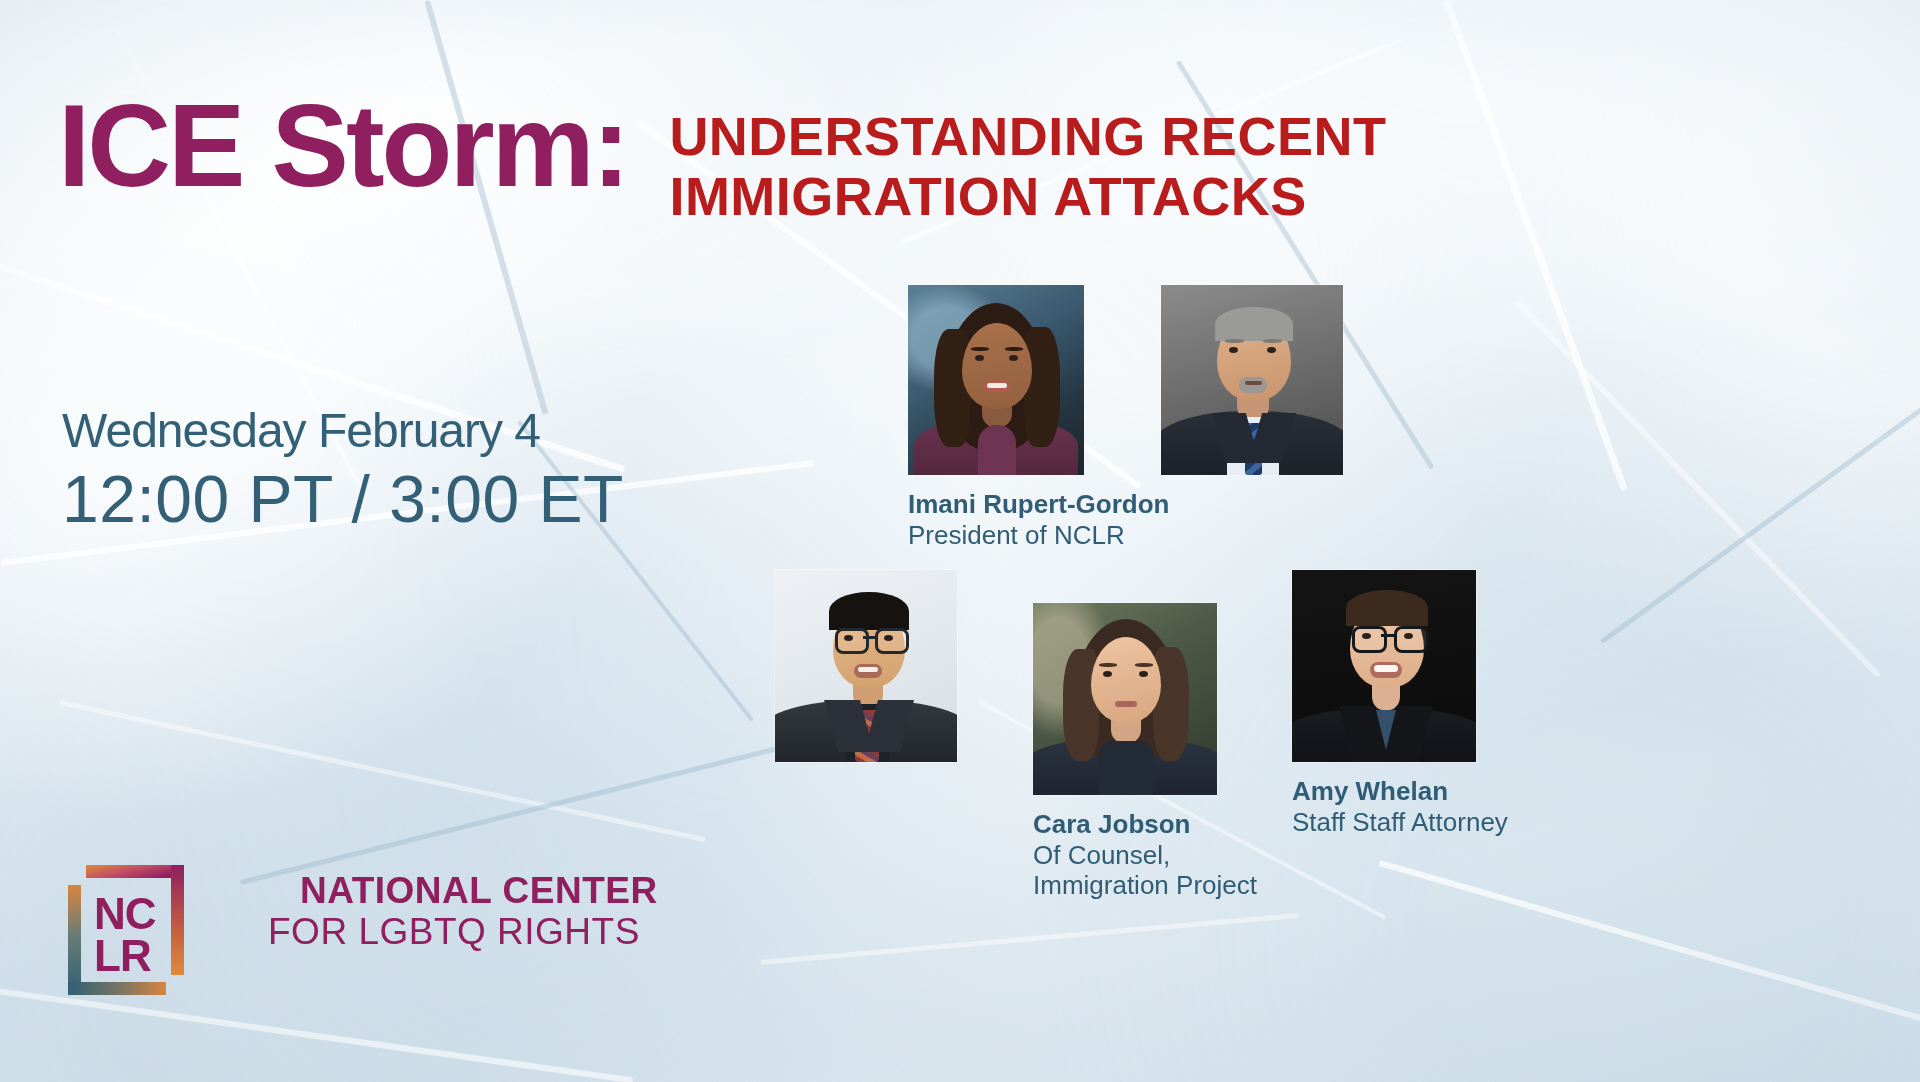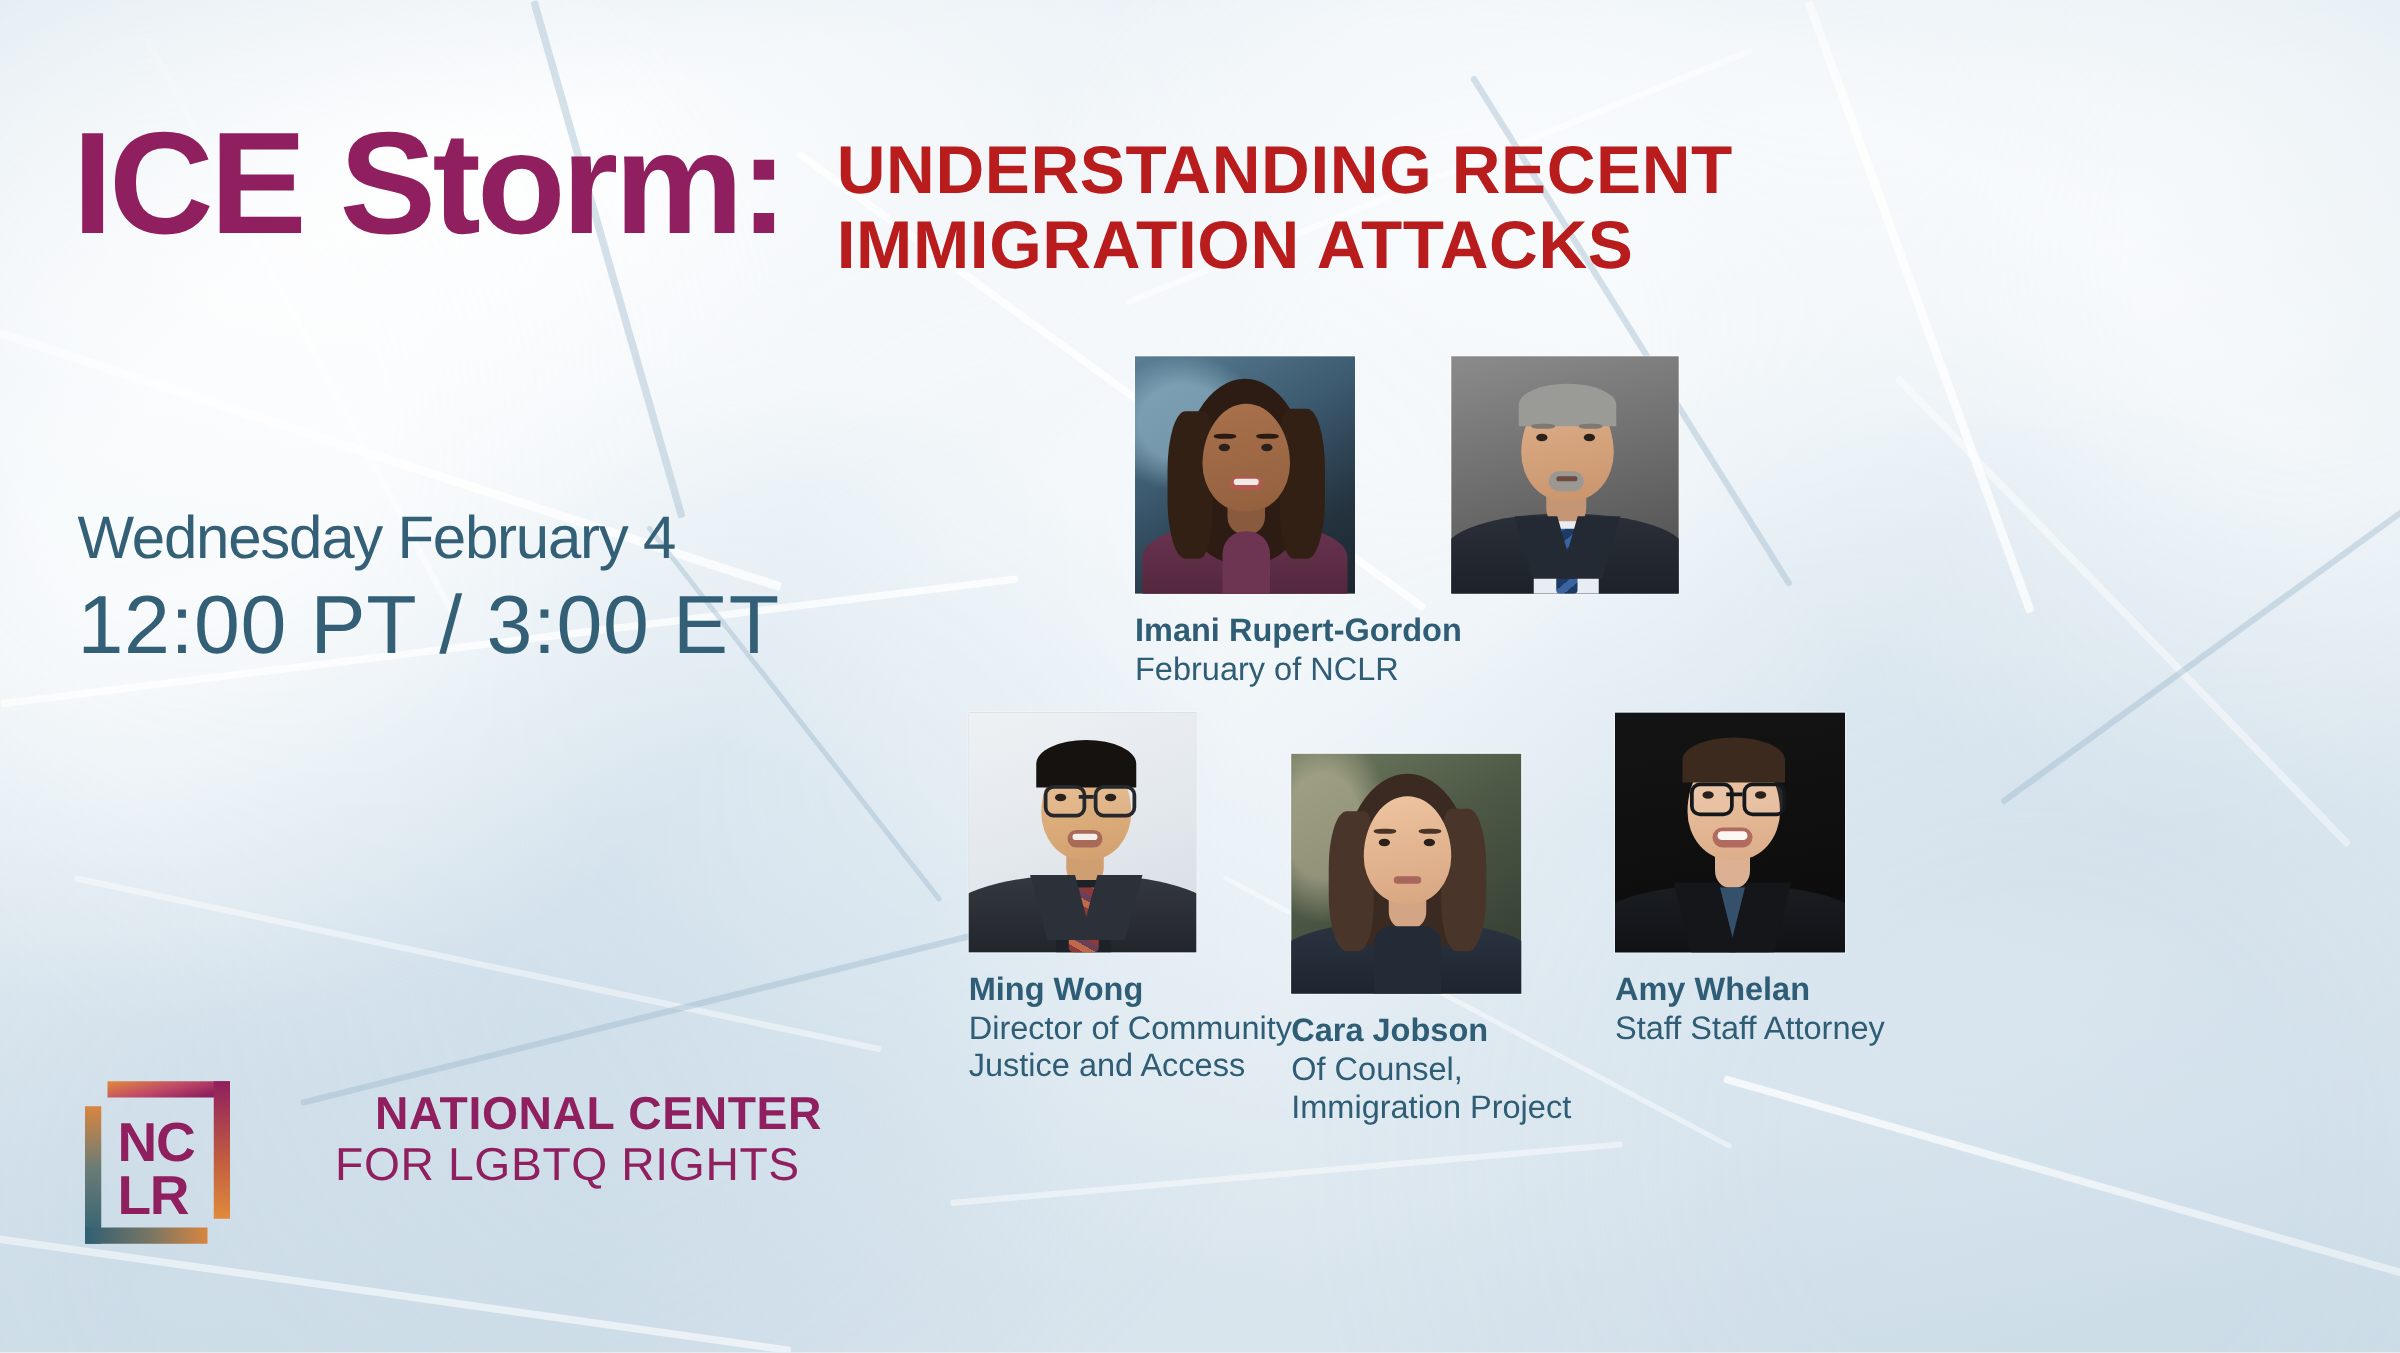--- a/index.html
+++ b/index.html
@@ -203,21 +203,21 @@
       <div class="p-brow" style="left:63px;top:62px;width:18px;height:4px;background:#2a1a12;"></div>
       <div class="p-brow" style="left:97px;top:62px;width:18px;height:4px;background:#2a1a12;"></div>
       <div class="p-eye" style="left:67px;top:70px;width:9px;height:6px;"></div>
       <div class="p-eye" style="left:101px;top:70px;width:9px;height:6px;"></div>
       <div class="p-mouth" style="left:76px;top:96px;width:26px;height:11px;background:#b4594f;border-radius:14px;"></div>
       <div class="p-mouth" style="left:79px;top:98px;width:20px;height:5px;background:#f2ece6;border-radius:10px;"></div>
       <div class="p-shirt" style="left:70px;top:140px;width:38px;height:50px;background:#6d3552;border-radius:18px 18px 0 0;"></div>
     </div>
     <div class="cap">
       <span class="nm">Imani Rupert-Gordon</span>
-      <span class="rl">February of NCLR</span>
+      <span class="rl">President of NCLR</span>
     </div>
   </div>
 
   <div class="speaker" style="left:1161px;top:285px;">
     <div class="shot" style="width:182px;height:190px;">
       <div class="p-bg" style="background:linear-gradient(165deg,#8b8b8b 0%,#6f6f6f 45%,#4b4b4b 100%);"></div>
       <div class="p-body" style="left:-6px;top:126px;width:194px;height:64px;background:linear-gradient(180deg,#2b3038 0%,#1d222a 100%);"></div>
       <div class="p-neck" style="left:76px;top:100px;width:32px;height:36px;background:#c49675;"></div>
       <div class="p-face" style="left:56px;top:28px;width:74px;height:88px;background:linear-gradient(170deg,#e0b28d 0%,#c8946c 100%);"></div>
       <div class="p-hair" style="left:54px;top:22px;width:78px;height:34px;border-radius:50% 50% 0 0;background:#9a9a96;"></div>
@@ -246,25 +246,20 @@
       <div class="p-glassbar" style="left:88px;top:66px;width:12px;"></div>
       <div class="p-eye" style="left:69px;top:65px;width:9px;height:6px;"></div>
       <div class="p-eye" style="left:109px;top:65px;width:9px;height:6px;"></div>
       <div class="p-mouth" style="left:79px;top:94px;width:28px;height:14px;background:#a96a5a;border-radius:12px;"></div>
       <div class="p-mouth" style="left:83px;top:97px;width:20px;height:5px;background:#f5f0ea;border-radius:8px;"></div>
       <div class="p-shirt" style="left:70px;top:134px;width:44px;height:58px;background:#1d2128;border-radius:12px 12px 0 0;"></div>
       <div class="p-tie" style="left:80px;top:140px;width:24px;height:52px;background:repeating-linear-gradient(30deg,#8e3a3a 0 6px,#c06a4a 6px 11px,#6b3f57 11px 16px);border-radius:4px;"></div>
       <div class="p-collarL" style="left:56px;top:130px;width:36px;height:52px;background:#2c3039;transform:skewX(15deg);"></div>
       <div class="p-collarR" style="left:96px;top:130px;width:36px;height:52px;background:#2c3039;transform:skewX(-15deg);"></div>
     </div>
-    <div class="cap">
-      <span class="nm">Ming Wong</span>
-      <span class="rl">Director of Community</span>
-      <span class="rl">Justice and Access</span>
-    </div>
   </div>
 
   <div class="speaker" style="left:1033px;top:570px;margin-top:33px;">
     <div class="shot" style="width:184px;height:192px;">
       <div class="p-bg" style="background:linear-gradient(150deg,#6e7a5e 0%,#4e5a46 40%,#2f3a30 100%);"></div>
       <div class="p-bg" style="background:radial-gradient(ellipse 42% 58% at 14% 30%, rgba(210,200,170,.5) 0 38%, rgba(0,0,0,0) 70%);"></div>
       <div class="p-body" style="left:-10px;top:134px;width:204px;height:58px;background:linear-gradient(180deg,#2b3442 0%,#1e2530 100%);"></div>
       <div class="p-hair" style="left:40px;top:16px;width:106px;height:146px;background:#3a2a22;"></div>
       <div class="p-hair" style="left:30px;top:46px;width:36px;height:112px;border-radius:40% 22% 34% 40%;background:#4a352a;"></div>
       <div class="p-hair" style="left:120px;top:44px;width:36px;height:114px;border-radius:22% 40% 40% 34%;background:#4a352a;"></div>

